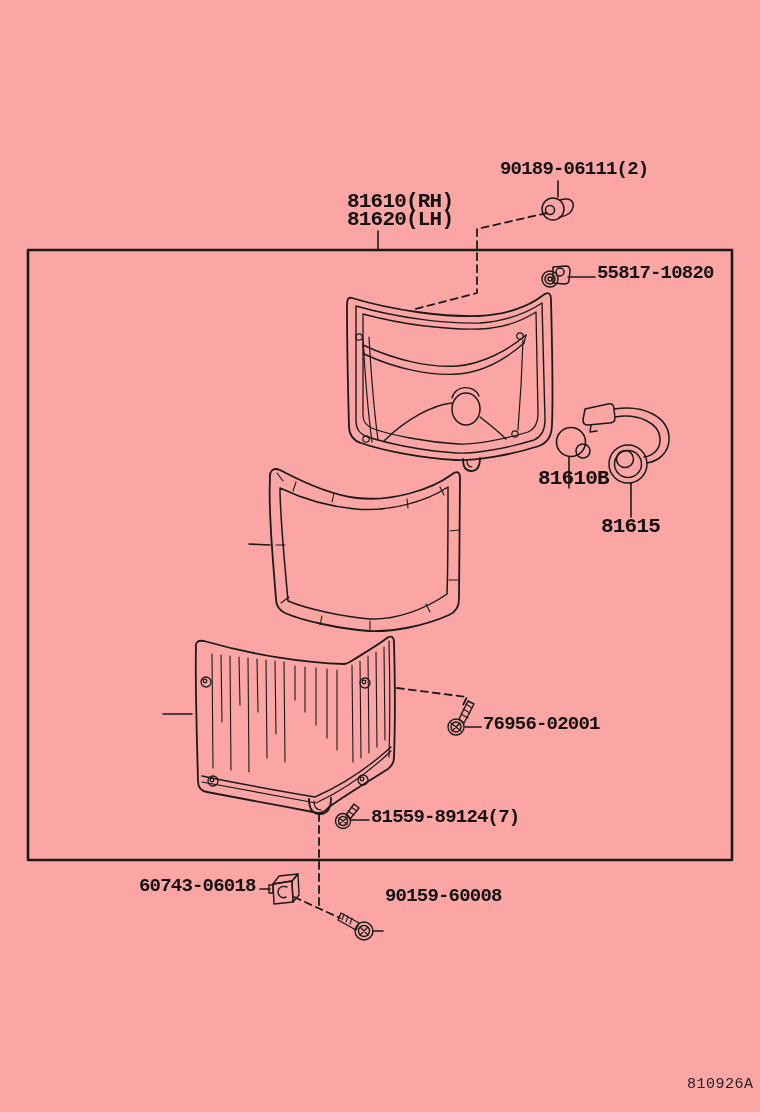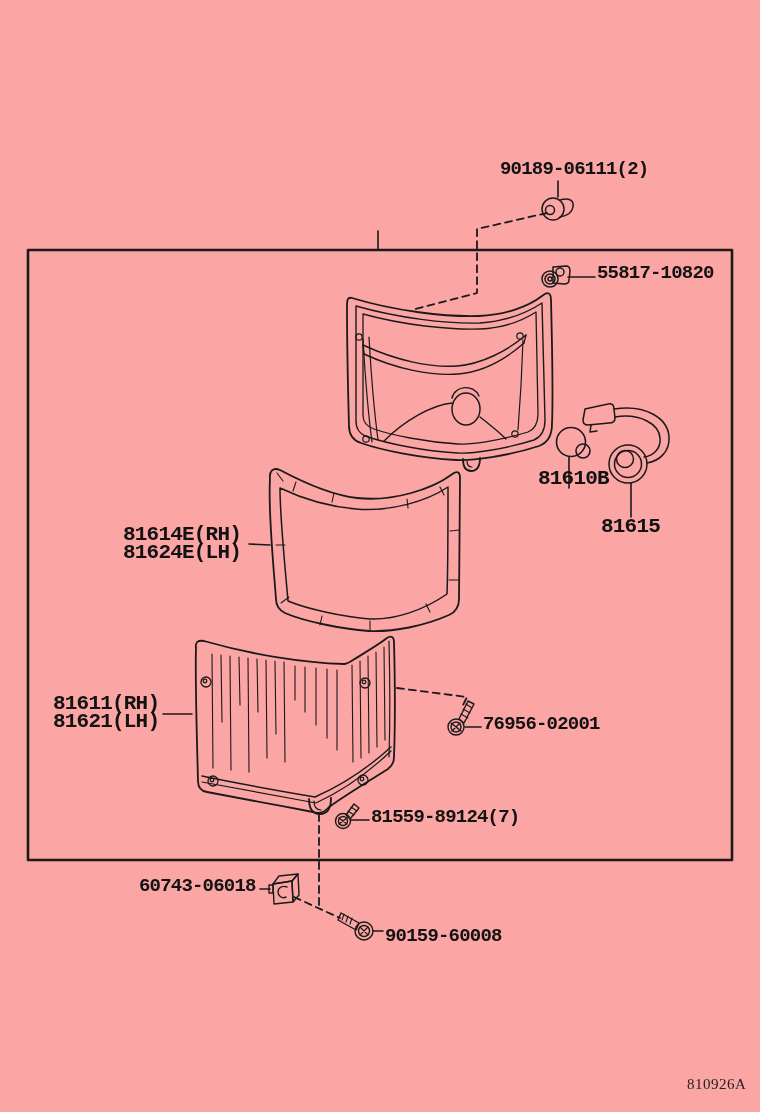--- a/index.html
+++ b/index.html
@@ -3,21 +3,21 @@
 <meta charset="utf-8">
 <style>
   html,body{margin:0;padding:0;background:#fff;}
   .stage{position:relative;width:760px;height:1112px;background:#fca5a5;overflow:hidden;
          font-family:"Liberation Sans",sans-serif;}
   .stage svg{position:absolute;left:0;top:0;}
   .lbl{position:absolute;font-family:"Liberation Mono","DejaVu Sans Mono",monospace;
        font-weight:bold;color:#121212;white-space:pre;}
   .lbl-sm{font-size:19px;line-height:17px;letter-spacing:-0.8px;}
   .lbl-lg{font-size:21px;line-height:18px;letter-spacing:-0.8px;}
-  .code{position:absolute;font-family:Liberation Serif, serif;
+  .code{position:absolute;font-family:Liberation Mono, monospace;
         font-size:15px;color:#222;letter-spacing:0.5px;}
 </style>
 </head>
 <body>
 
 <div class="stage">
 
 <svg width="760" height="1112" viewBox="0 0 760 1112" fill="none" stroke="#1a1a1a" stroke-width="1.6" stroke-linecap="round" stroke-linejoin="round">
 
   <rect x="28" y="250" width="704" height="610" stroke-width="2.6"></rect>
@@ -201,27 +201,25 @@
 
   <g stroke-width="1.8" stroke-dasharray="7 5">
     <path d="M 547,213 L 477,229 L 477,293 L 415,309"></path>
     <path d="M 397,688 L 467,697 L 462,707"></path>
     <path d="M 319,814 L 319,906"></path>
     <path d="M 294,897 L 340,918"></path>
   </g>
 </svg>
 
 <div class="lbl lbl-sm" style="left:500px;top:161px;">90189-06111(2)</div>
+<div class="lbl lbl-lg" style="left:347px;top:193px;">81610(RH)
+81620(LH)</div>
 <div class="lbl lbl-sm" style="left:597px;top:265px;">55817-10820</div>
-<div class="lbl lbl-lg" style="left:123px;top:526px;">81614E(RH)
-81624E(LH)</div>
 <div class="lbl lbl-lg" style="left:538px;top:470px;">81610B</div>
 <div class="lbl lbl-lg" style="left:601px;top:518px;">81615</div>
-<div class="lbl lbl-lg" style="left:53px;top:695px;">81611(RH)
-81621(LH)</div>
 <div class="lbl lbl-sm" style="left:483px;top:716px;">76956-02001</div>
 <div class="lbl lbl-sm" style="left:371px;top:809px;">81559-89124(7)</div>
 <div class="lbl lbl-sm" style="left:139px;top:878px;">60743-06018</div>
-<div class="lbl lbl-sm" style="left:385px;top:928px;">90159-60008</div>
+<div class="lbl lbl-sm" style="left:385px;top:888px;">90159-60008</div>
 
 <div class="code" style="left:687px;top:1076px;">810926A</div>
 
 </div>
 
 </body></html>

